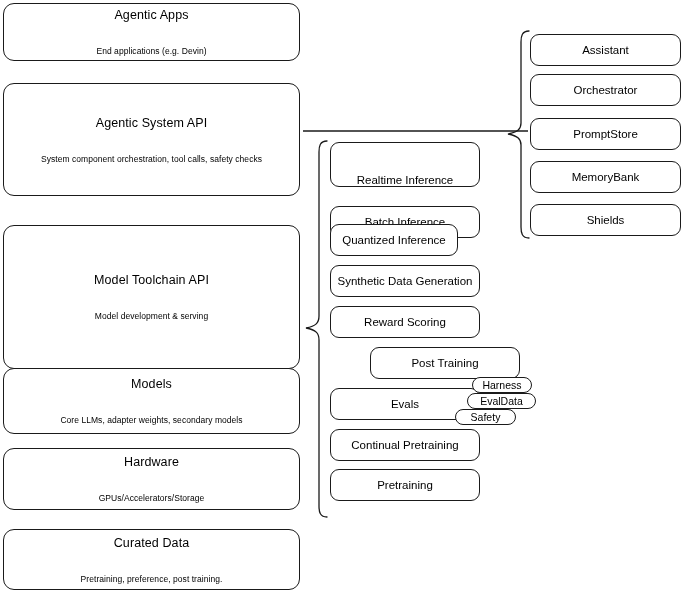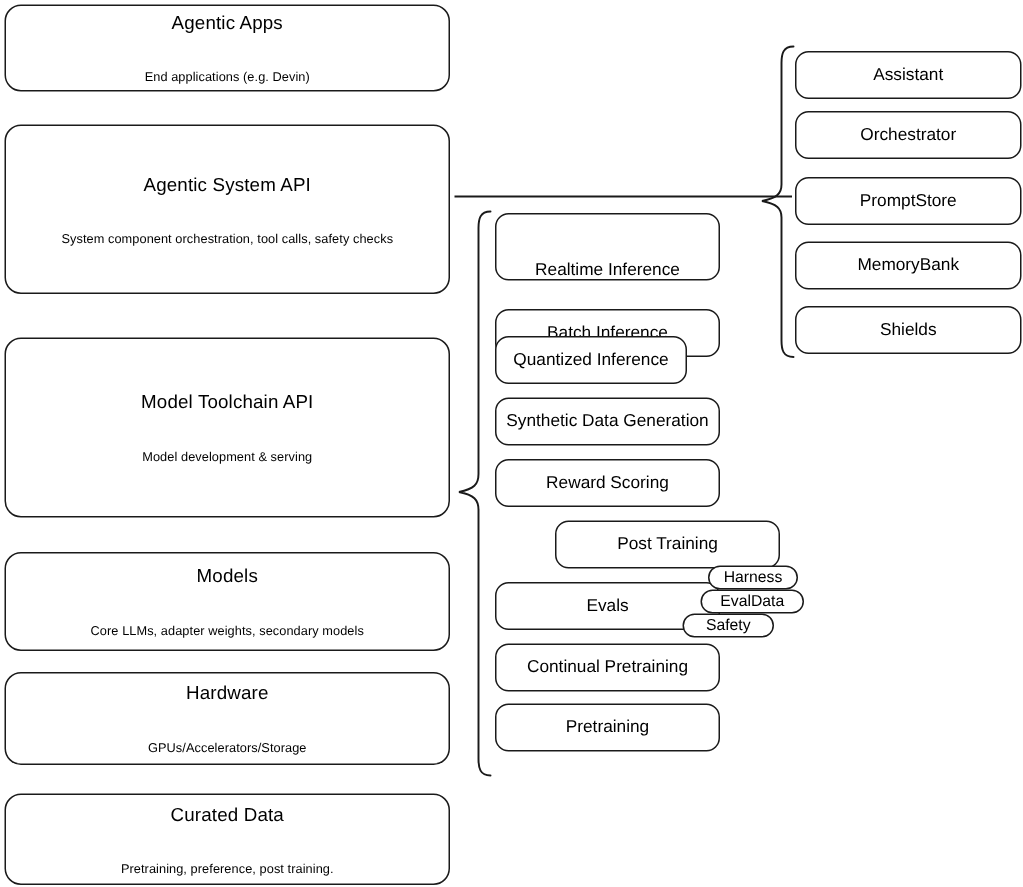--- a/index.html
+++ b/index.html
@@ -101,21 +101,21 @@
   <div class="node" style="left:3px; top:3px; width:297px; height:58px;">
     <div class="title">Agentic Apps</div>
     <div class="subtitle">End applications (e.g. Devin)</div>
   </div>
 
   <div class="node" style="left:3px; top:83px; width:297px; height:113px;">
     <div class="title">Agentic System API</div>
     <div class="subtitle">System component orchestration, tool calls, safety checks</div>
   </div>
 
-  <div class="node" style="left:3px; top:225px; width:297px; height:120px;">
+  <div class="node" style="left:3px; top:225px; width:297px; height:144px;">
     <div class="title">Model Toolchain API</div>
     <div class="subtitle">Model development &amp; serving</div>
   </div>
 
   <div class="node" style="left:3px; top:368px; width:297px; height:66px;">
     <div class="title">Models</div>
     <div class="subtitle">Core LLMs, adapter weights, secondary models</div>
   </div>
 
   <div class="node" style="left:3px; top:448px; width:297px; height:62px;">

